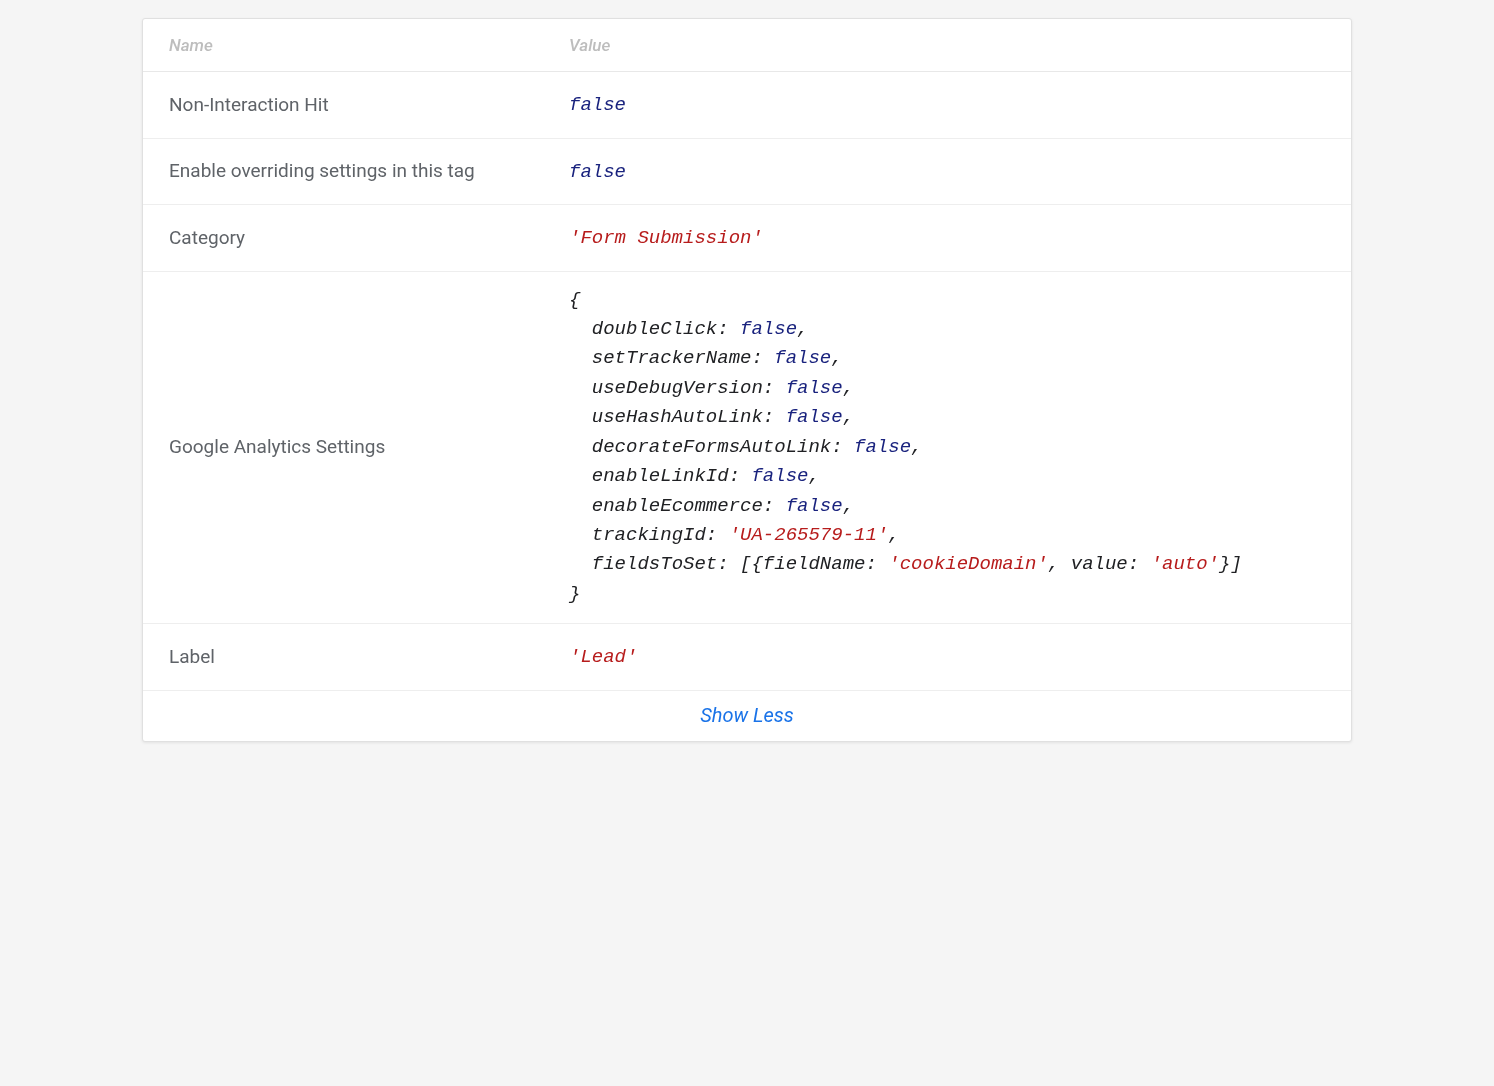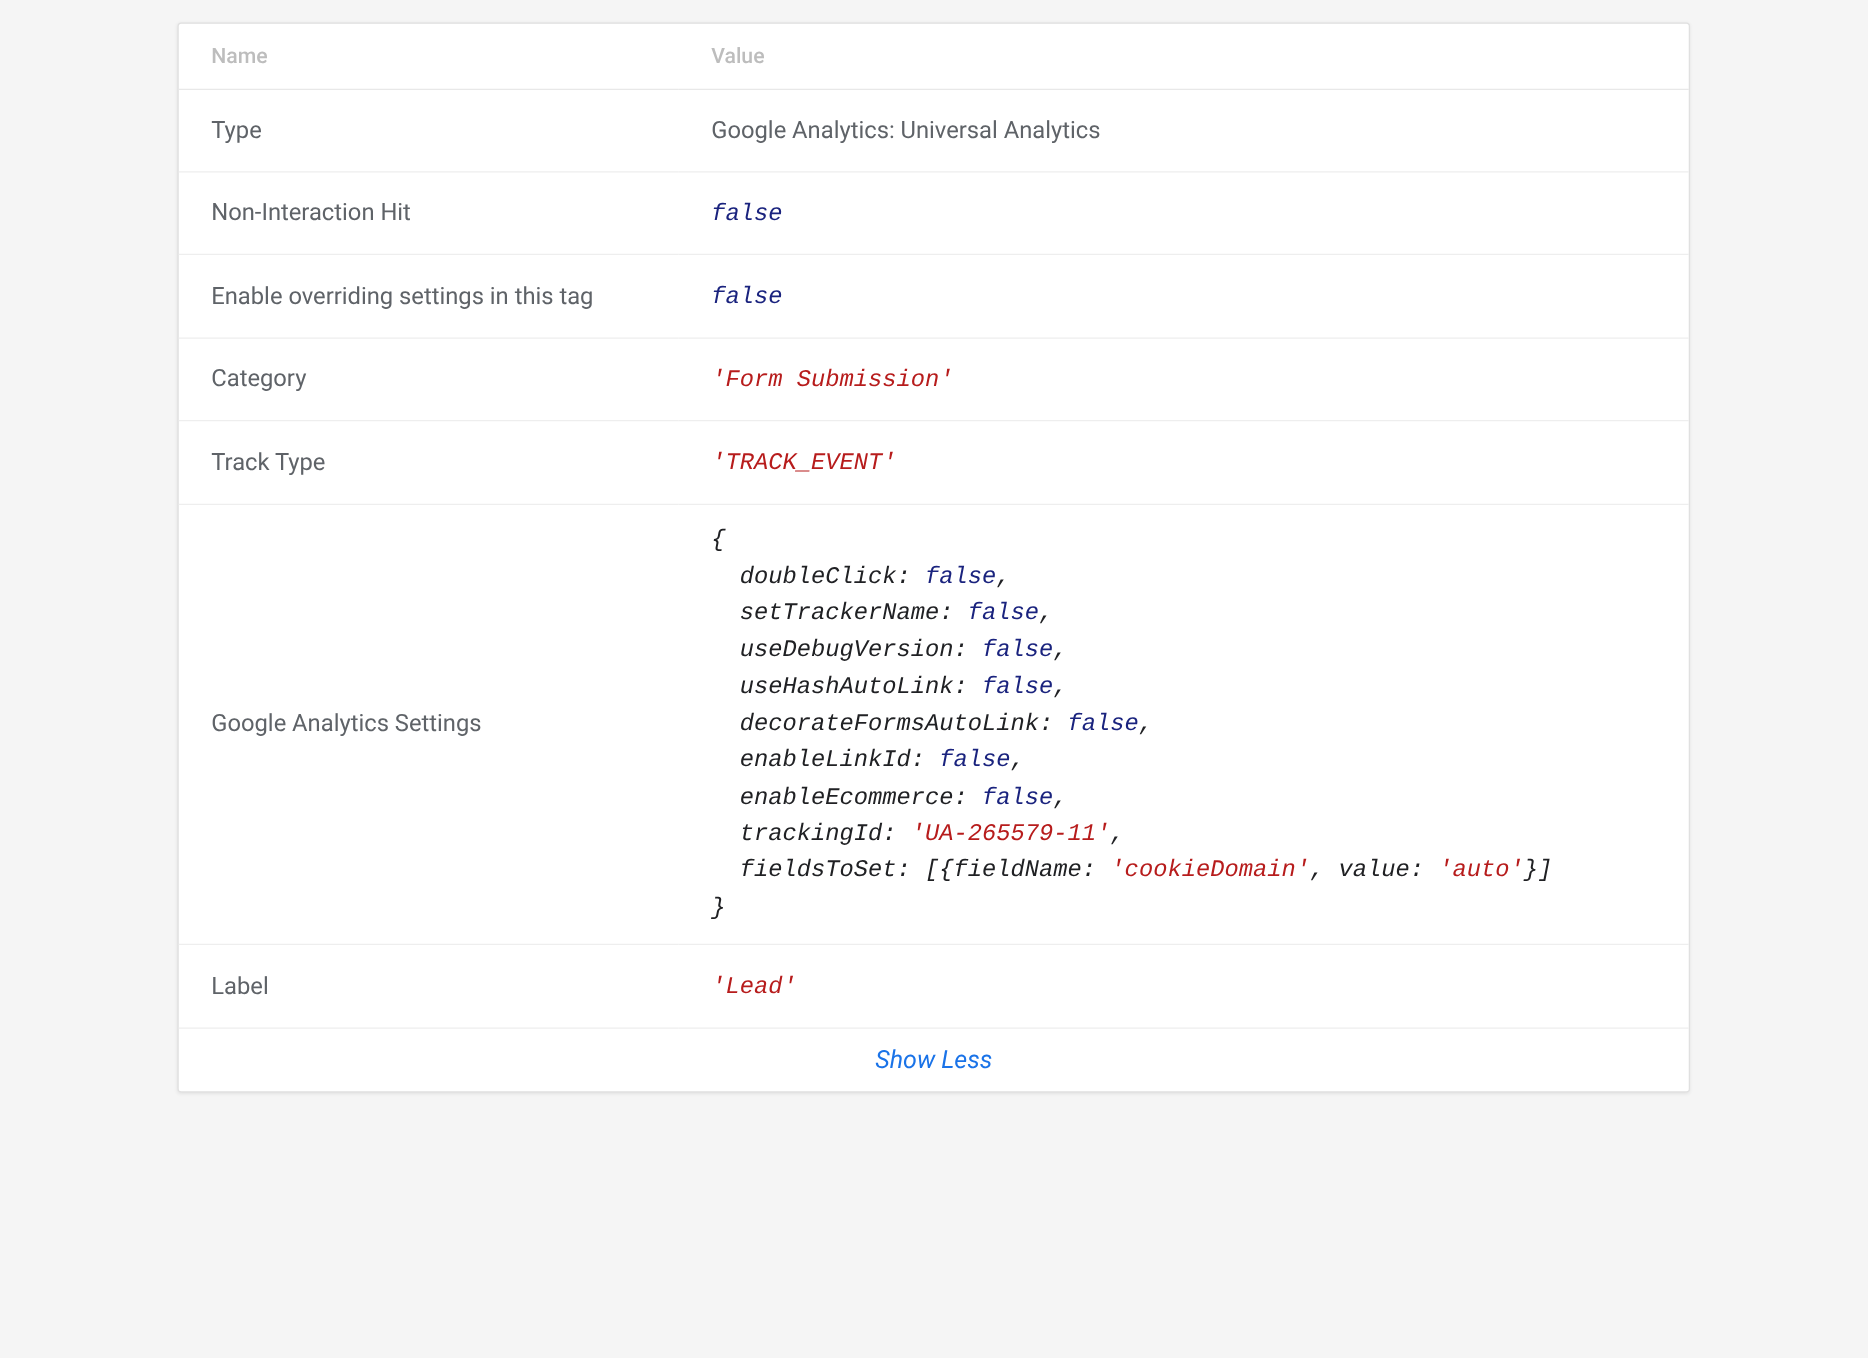--- a/index.html
+++ b/index.html
@@ -20,20 +20,21 @@
     width: 100%;
     border-collapse: collapse;
   }
   thead th {
     text-align: left;
     font-weight: 500;
     font-size: 17px;
     color: #bdbdbd;
     padding: 16px 26px;
     border-bottom: 1px solid #e8e8e8;
+    font-style: italic;
   }
   tbody td {
     padding: 18px 26px;
     border-bottom: 1px solid #eeeeee;
     vertical-align: middle;
     font-size: 19px;
     line-height: 1.5;
   }
   tbody tr:last-child td { border-bottom: 1px solid #eeeeee; }
   td.name-col {
@@ -73,38 +74,30 @@
 <div class="card">
   <table>
     <thead>
       <tr>
         <th>Name</th>
         <th>Value</th>
       </tr>
     </thead>
     <tbody>
       <tr>
-        <td class="name-col">Type</td>
-        <td class="value-col plain">Google Analytics: Universal Analytics</td>
-      </tr>
-      <tr>
         <td class="name-col">Non-Interaction Hit</td>
         <td class="value-col"><span class="mono kw">false</span></td>
       </tr>
       <tr>
         <td class="name-col">Enable overriding settings in this tag</td>
         <td class="value-col"><span class="mono kw">false</span></td>
       </tr>
       <tr>
         <td class="name-col">Category</td>
         <td class="value-col"><span class="mono str">'Form Submission'</span></td>
-      </tr>
-      <tr>
-        <td class="name-col">Track Type</td>
-        <td class="value-col"><span class="mono str">'TRACK_EVENT'</span></td>
       </tr>
       <tr>
         <td class="name-col">Google Analytics Settings</td>
         <td class="value-col code-cell">
 <div class="mono code-block"><span class="punct">{</span>
   <span class="prop">doubleClick:</span> <span class="kw">false</span><span class="punct">,</span>
   <span class="prop">setTrackerName:</span> <span class="kw">false</span><span class="punct">,</span>
   <span class="prop">useDebugVersion:</span> <span class="kw">false</span><span class="punct">,</span>
   <span class="prop">useHashAutoLink:</span> <span class="kw">false</span><span class="punct">,</span>
   <span class="prop">decorateFormsAutoLink:</span> <span class="kw">false</span><span class="punct">,</span>

